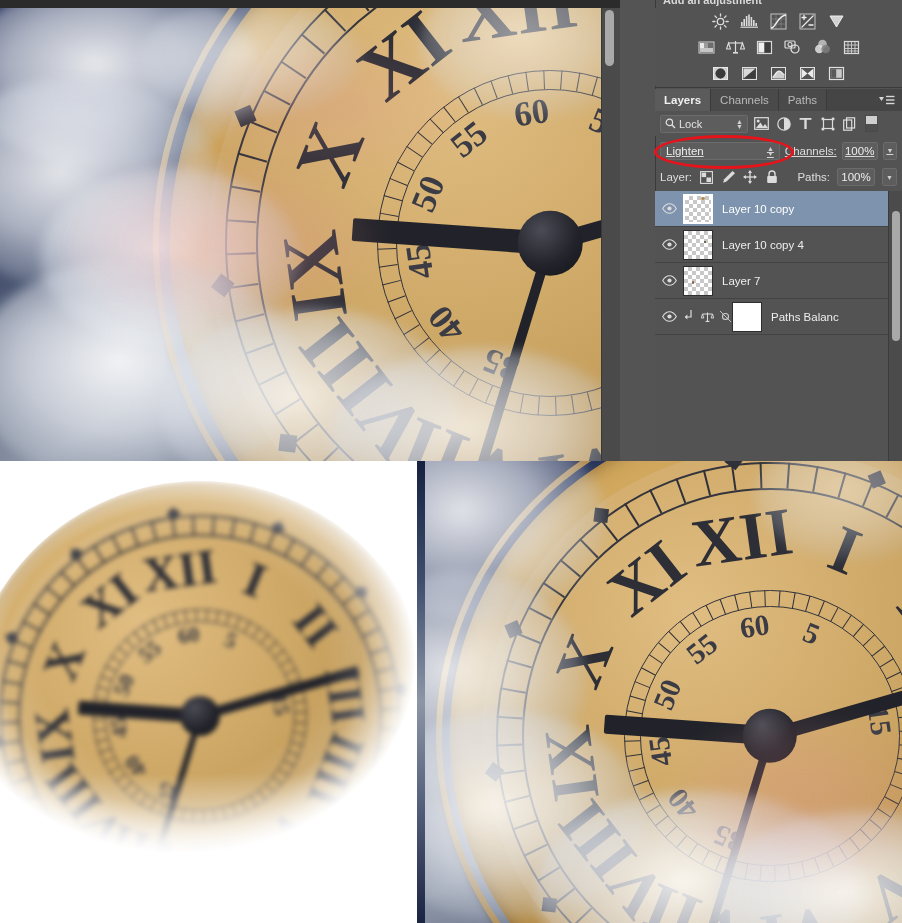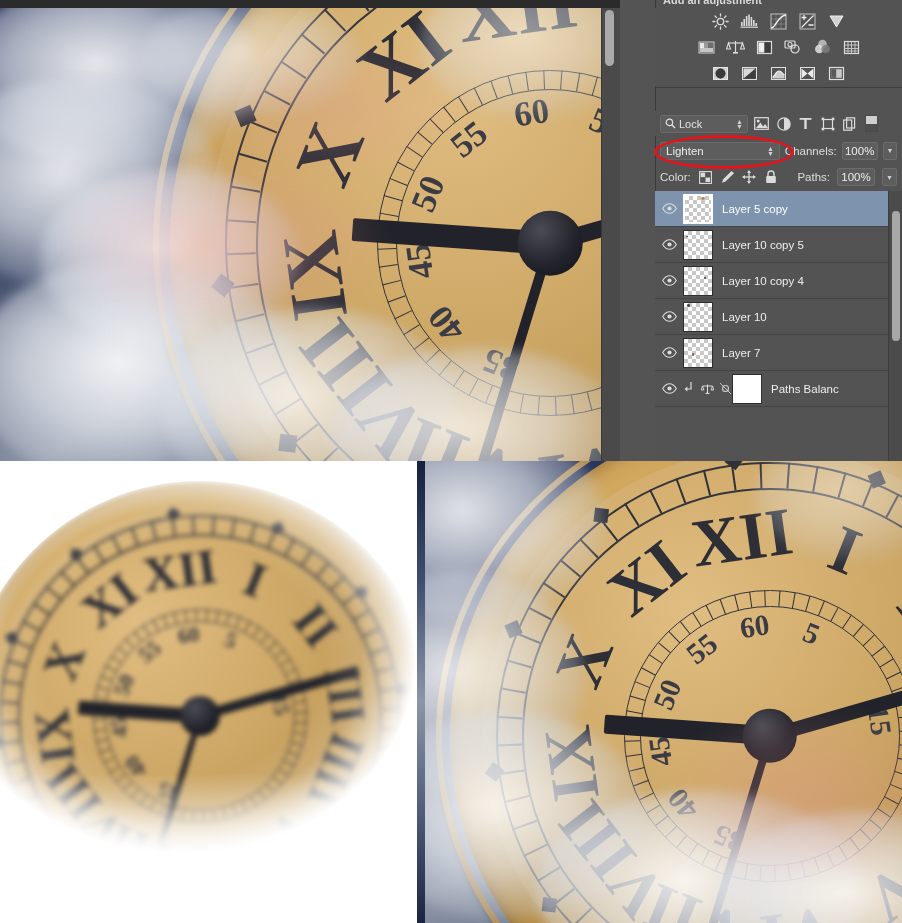--- a/index.html
+++ b/index.html
@@ -194,21 +194,21 @@
   .toggle-sw {
     width: 13px; height: 17px; background: #6d6d6d; border: 1px solid #4a4a4a;
     display: flex; flex-direction: column; margin-left: 2px;
   }
   .toggle-sw i { display: block; flex: 1; }
   .toggle-sw i.on { background: #cfcfcf; }
   .toggle-sw i.off { background: #4e4e4e; }
 
   .blendbar {
     position: absolute; left: 0; top: 138px; width: 247px; height: 25px;
-    display: flex; align-items: center; padding: 0 5px; gap: 5px;
+    display: flex; align-items: center; padding: 0 5px; gap: 5px; text-decoration: underline;
   }
   .blend-select {
     width: 126px; height: 18px; background: #5d5d5d;
     border: 1px solid #6b6b6b; border-radius: 2px;
     display: flex; align-items: center; padding: 0 5px;
     font-size: 11.5px; color: #ececec;
   }
   .lbl { font-size: 11.5px; color: #dedede; }
   .numbox {
     width: 38px; height: 18px; background: #5d5d5d; border: 1px solid #6b6b6b;
@@ -861,20 +861,41 @@
               <rect x="1.5" y="1.5" width="14" height="12" fill="none" stroke="#e0e0e0" stroke-width="1.2"></rect>
               <rect x="3.2" y="3.2" width="10.6" height="8.6" fill="#c9c9c9"></rect>
               <rect x="3.2" y="3.2" width="5" height="8.6" fill="#5a5a5a"></rect>
             </svg>
         </div>
       </div>
     </div>
 
     <div class="panel-sep" style="top:87px"></div>
 
+    <div class="tabbar">
+      <div class="tab active">
+        <span>Layers</span>
+      </div>
+      <div class="tab">
+        <span>Channels</span>
+      </div>
+      <div class="tab">
+        <span>Paths</span>
+      </div>
+      <div class="tab-menu">
+        <svg width="16" height="11" viewBox="0 0 16 11">
+            <polygon points="0,2 5,2 2.5,6" fill="#d8d8d8"></polygon>
+            <g stroke="#d8d8d8" stroke-width="1.4">
+              <line x1="7" y1="1.5" x2="15.5" y2="1.5"></line>
+              <line x1="7" y1="5" x2="15.5" y2="5"></line>
+              <line x1="7" y1="8.5" x2="15.5" y2="8.5"></line>
+            </g>
+          </svg>
+      </div>
+    </div>
 
     <div class="filterbar">
       <div class="kind-select">
         <svg width="11" height="11" viewBox="0 0 11 11">
             <circle cx="4.4" cy="4.4" r="3.2" fill="none" stroke="#e2e2e2" stroke-width="1.2"></circle>
             <line x1="6.8" y1="6.8" x2="10" y2="10" stroke="#e2e2e2" stroke-width="1.4"></line>
           </svg>
         <span>Lock</span>
         <span class="stepper">
             <span>▲</span>
@@ -935,21 +956,21 @@
           </span>
       </div>
       <span class="lbl">Channels:</span>
       <div class="numbox">
         <span>100%</span>
       </div>
       <div class="numdrop">▼</div>
     </div>
 
     <div class="lockbar">
-      <span class="lbl">Color:</span>
+      <span class="lbl">Layer:</span>
       <div class="lock-ico">
         <svg width="13" height="13" viewBox="0 0 13 13">
             <rect x="0.6" y="0.6" width="11.8" height="11.8" fill="none" stroke="#dcdcdc" stroke-width="1.1"></rect>
             <rect x="1.6" y="1.6" width="4.5" height="4.5" fill="#dcdcdc"></rect>
             <rect x="6.5" y="6.5" width="4.5" height="4.5" fill="#dcdcdc"></rect>
           </svg>
       </div>
       <div class="lock-ico">
         <svg width="15" height="14" viewBox="0 0 15 14">
             <path d="M11.5 1 L14 3.3 L5.5 11.5 L2 12.8 L3.2 9.3 Z" fill="#dcdcdc"></path>
@@ -986,57 +1007,33 @@
         <div class="layer-row selected">
           <div class="eye-cell">
             <svg width="15" height="11" viewBox="0 0 15 11">
               <path d="M7.5 0.7 C11.5 0.7 14.3 5.5 14.3 5.5 C14.3 5.5 11.5 10.3 7.5 10.3 C3.5 10.3 0.7 5.5 0.7 5.5 C0.7 5.5 3.5 0.7 7.5 0.7 Z" fill="none" stroke="#dcdcdc" stroke-width="1.1"></path>
               <circle cx="7.5" cy="5.5" r="2.1" fill="#dcdcdc"></circle>
             </svg>
           </div>
           <div class="thumb selected-th">
             <i class="th-bit" style="left: 62%; top: 6%; width: 16%; height: 12%; background: rgb(176, 138, 82);"></i>
           </div>
-          <span class="layer-name">Layer 5 copy</span>
+          <span class="layer-name">Layer 10 copy</span>
         </div>
         <div class="layer-row">
           <div class="eye-cell">
             <svg width="15" height="11" viewBox="0 0 15 11">
               <path d="M7.5 0.7 C11.5 0.7 14.3 5.5 14.3 5.5 C14.3 5.5 11.5 10.3 7.5 10.3 C3.5 10.3 0.7 5.5 0.7 5.5 C0.7 5.5 3.5 0.7 7.5 0.7 Z" fill="none" stroke="#dcdcdc" stroke-width="1.1"></path>
               <circle cx="7.5" cy="5.5" r="2.1" fill="#dcdcdc"></circle>
             </svg>
           </div>
           <div class="thumb">
-            <i class="th-bit" style="left: 8%; top: 18%; width: 5%; height: 6%; background: rgb(107, 85, 56);"></i>
-          </div>
-          <span class="layer-name">Layer 10 copy 5</span>
-        </div>
-        <div class="layer-row">
-          <div class="eye-cell">
-            <svg width="15" height="11" viewBox="0 0 15 11">
-              <path d="M7.5 0.7 C11.5 0.7 14.3 5.5 14.3 5.5 C14.3 5.5 11.5 10.3 7.5 10.3 C3.5 10.3 0.7 5.5 0.7 5.5 C0.7 5.5 3.5 0.7 7.5 0.7 Z" fill="none" stroke="#dcdcdc" stroke-width="1.1"></path>
-              <circle cx="7.5" cy="5.5" r="2.1" fill="#dcdcdc"></circle>
-            </svg>
-          </div>
-          <div class="thumb">
             <i class="th-bit" style="left: 72%; top: 38%; width: 6%; height: 7%; background: rgb(93, 74, 50);"></i>
           </div>
           <span class="layer-name">Layer 10 copy 4</span>
-        </div>
-        <div class="layer-row">
-          <div class="eye-cell">
-            <svg width="15" height="11" viewBox="0 0 15 11">
-              <path d="M7.5 0.7 C11.5 0.7 14.3 5.5 14.3 5.5 C14.3 5.5 11.5 10.3 7.5 10.3 C3.5 10.3 0.7 5.5 0.7 5.5 C0.7 5.5 3.5 0.7 7.5 0.7 Z" fill="none" stroke="#dcdcdc" stroke-width="1.1"></path>
-              <circle cx="7.5" cy="5.5" r="2.1" fill="#dcdcdc"></circle>
-            </svg>
-          </div>
-          <div class="thumb">
-            <i class="th-bit" style="left: 10%; top: 6%; width: 12%; height: 11%; background: rgb(74, 64, 56);"></i>
-          </div>
-          <span class="layer-name">Layer 10</span>
         </div>
         <div class="layer-row">
           <div class="eye-cell">
             <svg width="15" height="11" viewBox="0 0 15 11">
               <path d="M7.5 0.7 C11.5 0.7 14.3 5.5 14.3 5.5 C14.3 5.5 11.5 10.3 7.5 10.3 C3.5 10.3 0.7 5.5 0.7 5.5 C0.7 5.5 3.5 0.7 7.5 0.7 Z" fill="none" stroke="#dcdcdc" stroke-width="1.1"></path>
               <circle cx="7.5" cy="5.5" r="2.1" fill="#dcdcdc"></circle>
             </svg>
           </div>
           <div class="thumb">
             <i class="th-bit" style="left: 30%; top: 52%; width: 7%; height: 9%; background: rgb(138, 90, 58);"></i>

